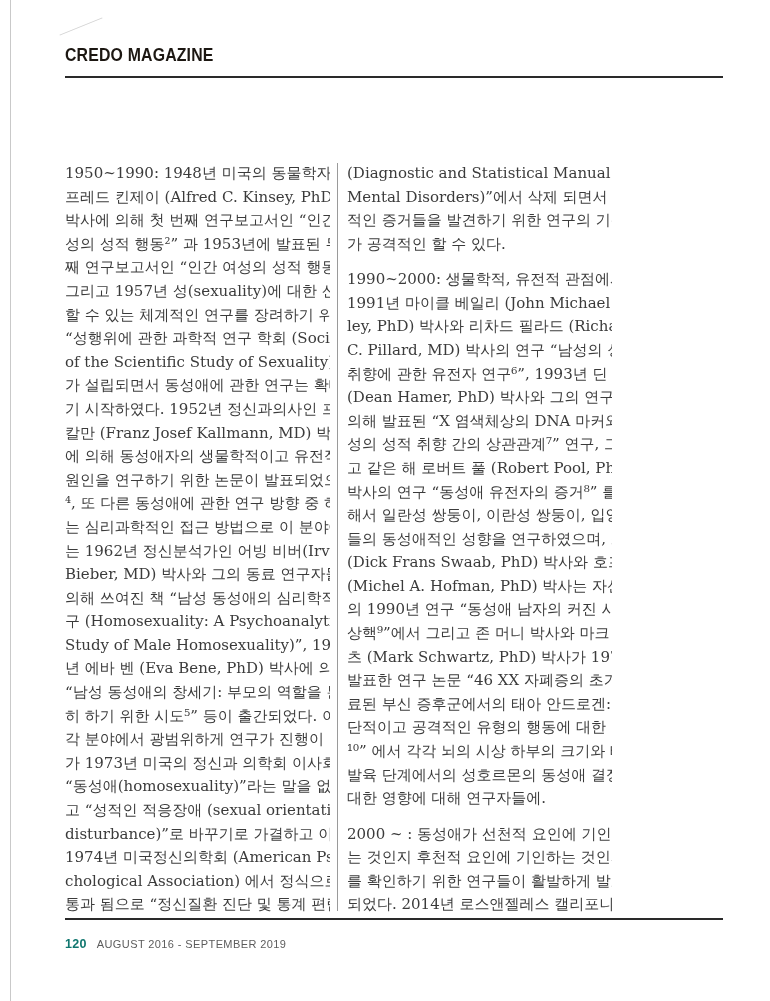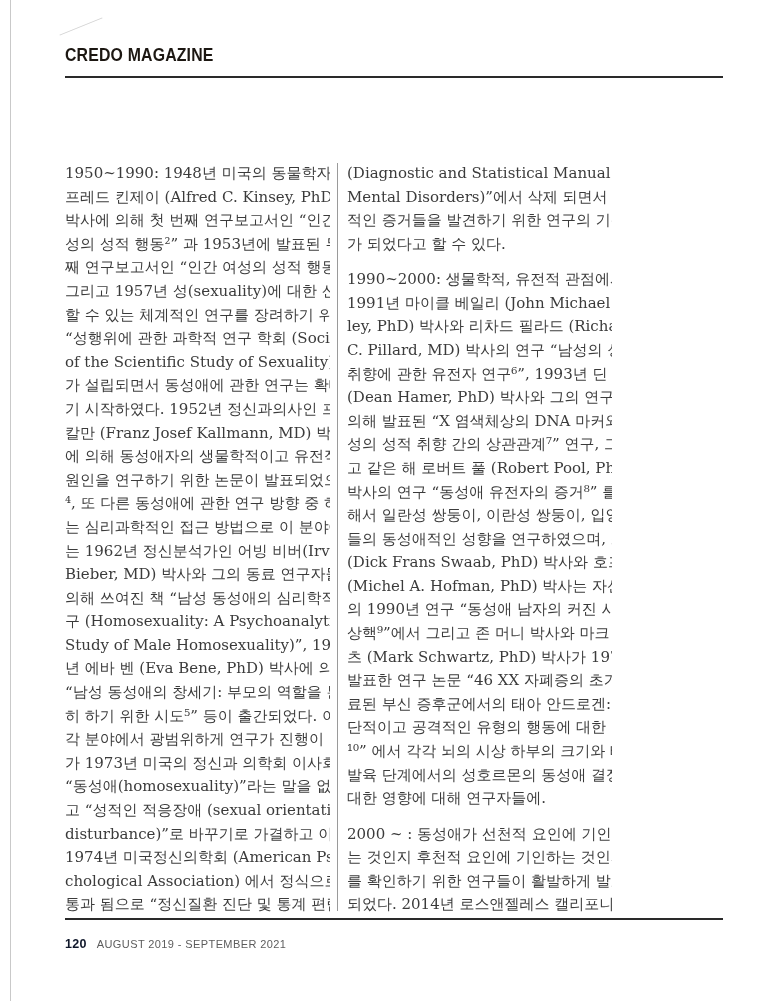--- a/index.html
+++ b/index.html
@@ -102,21 +102,21 @@
   .footer-text {
     position: absolute;
     left: 65px;
     top: 934px;
     font-family: "Liberation Sans", sans-serif;
     white-space: nowrap;
   }
   .page-number {
     font-size: 12.5px;
     font-weight: bold;
-    color: #0f172a;
+    color: #0f766e;
     letter-spacing: 0.3px;
   }
   .issue-dates {
     font-size: 11px;
     color: #5c5c5c;
     letter-spacing: 0.4px;
     margin-left: 10px;
   }
 </style>
 </head>
@@ -167,21 +167,21 @@
           <div class="line">1974년 미국정신의학회 (American Psy-</div>
           <div class="line">chological Association) 에서 정식으로</div>
           <div class="line para-last">통과 됨으로 “정신질환 진단 및 통계 편람</div>
         </div>
       </section>
     <section class="column right">
         <div class="para">
           <div class="line">(Diagnostic and Statistical Manual of</div>
           <div class="line">Mental Disorders)”에서 삭제 되면서 과학</div>
           <div class="line">적인 증거들을 발견하기 위한 연구의 기폭제</div>
-          <div class="line para-last">가 되었다고 할 수 있다.</div>
+          <div class="line para-last">가 공격적인 할 수 있다.</div>
         </div>
         <div class="para">
           <div class="line">1990~2000: 생물학적, 유전적 관점에서</div>
           <div class="line">1991년 마이클 베일리 (John Michael Bai-</div>
           <div class="line">ley, PhD) 박사와 리차드 필라드 (Richard</div>
           <div class="line">C. Pillard, MD) 박사의 연구 “남성의 성적</div>
           <div class="line">취향에 관한 유전자 연구⁶”, 1993년 딘 해머</div>
           <div class="line">(Dean Hamer, PhD) 박사와 그의 연구팀에</div>
           <div class="line">의해 발표된 “X 염색체상의 DNA 마커와 남</div>
           <div class="line">성의 성적 취향 간의 상관관계⁷” 연구, 그리</div>
@@ -208,17 +208,17 @@
           <div class="line para-last">되었다. 2014년 로스앤젤레스 캘리포니아</div>
         </div>
       </section>
   </main>
 
   <div class="column-divider"></div>
 
   <footer>
     <div class="footer-rule"></div>
     <div class="footer-text">
-      <span class="page-number">120</span><span class="issue-dates">AUGUST 2019 - SEPTEMBER 2021</span>
+      <span class="page-number">120</span><span class="issue-dates">AUGUST 2016 - SEPTEMBER 2019</span>
     </div>
   </footer>
 
 </div>
 
 </body></html>

